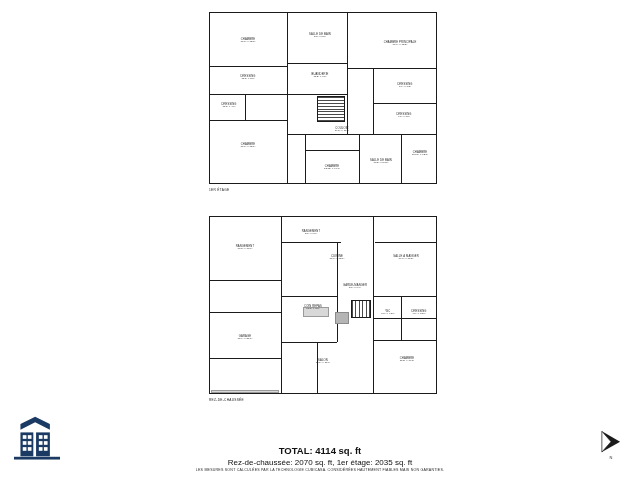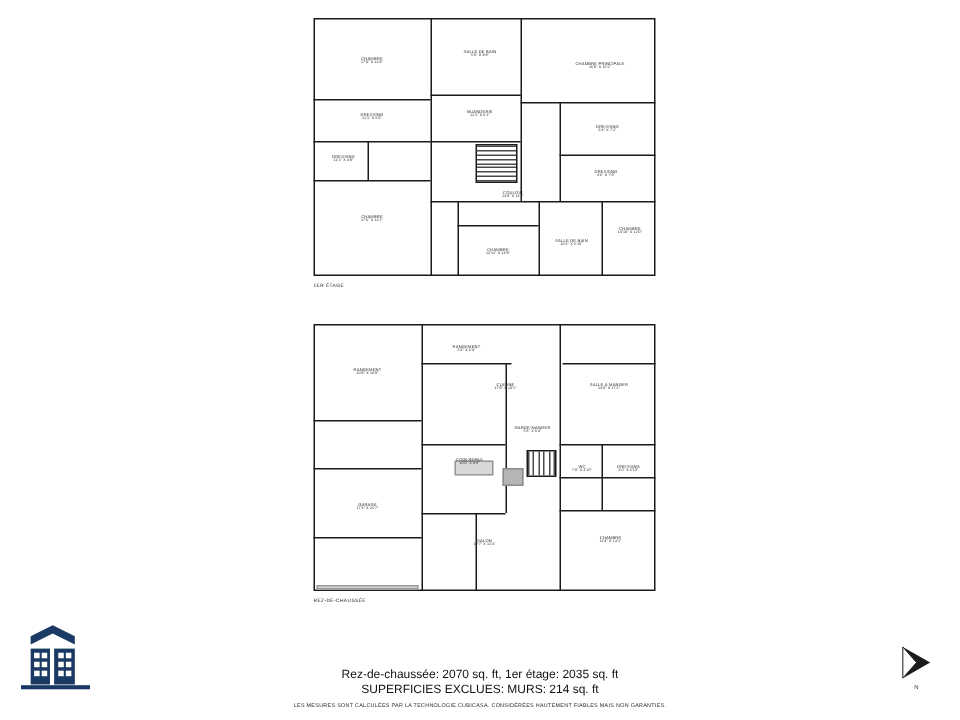--- a/index.html
+++ b/index.html
@@ -346,22 +346,22 @@
         <rect x="65" y="46" width="8" height="8"></rect>
         <rect x="54" y="59" width="8" height="8"></rect>
         <rect x="65" y="59" width="8" height="8"></rect>
         <rect x="54" y="72" width="8" height="8"></rect>
         <rect x="65" y="72" width="8" height="8"></rect>
       </g>
     </svg>
   </div>
 
   <div class="footer">
+    <div class="total">TOTAL: 4114 sq. ft</div>
     <div class="subtotal">Rez-de-chaussée: 2070 sq. ft, 1er étage: 2035 sq. ft</div>
-    <div class="exclusions">SUPERFICIES EXCLUES: MURS: 214 sq. ft</div>
     <div class="disclaimer">LES MESURES SONT CALCULÉES PAR LA TECHNOLOGIE CUBICASA. CONSIDÉRÉES HAUTEMENT FIABLES MAIS NON GARANTIES.</div>
   </div>
 
   <div class="compass">
     <svg viewBox="0 0 40 44" width="26" height="34" aria-hidden="true">
       <polygon points="6,4 34,20 6,36" fill="#1b1b1b"></polygon>
       <polygon points="6,4 6,36 20,20" fill="#ffffff" stroke="#1b1b1b" stroke-width="1"></polygon>
     </svg>
     <div class="nlabel">N</div>
   </div>

